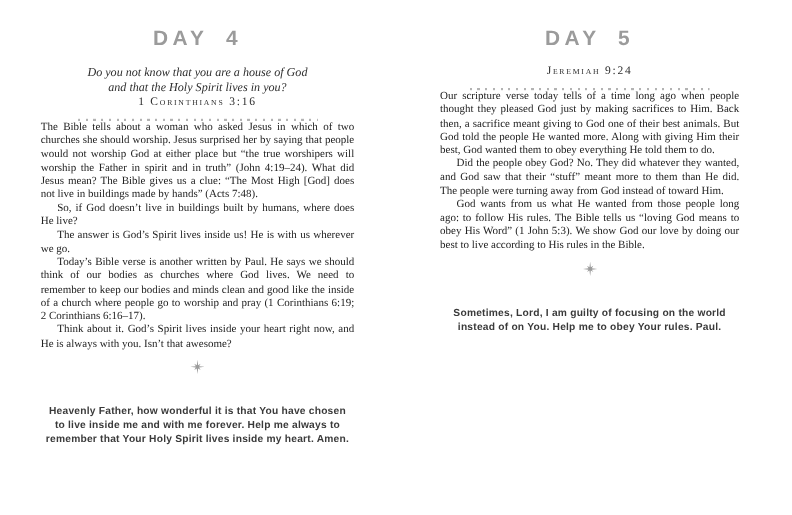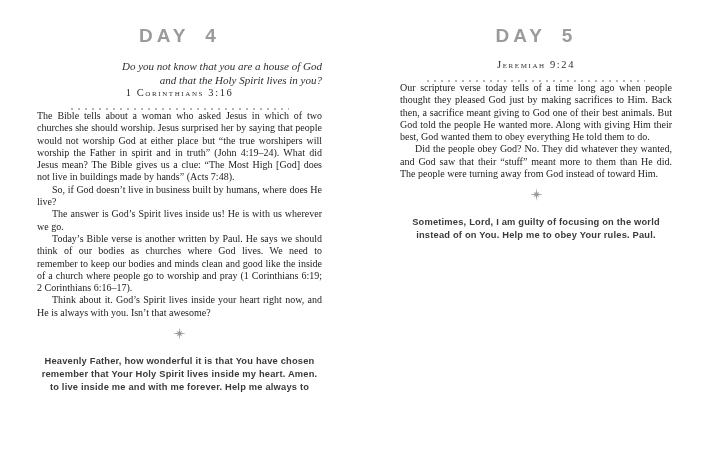--- a/index.html
+++ b/index.html
@@ -24,21 +24,21 @@
     text-align: center;
     margin: 0 0 12px 0;
   }
   .scripture {
     font-style: italic;
     font-size: 11px;
     line-height: 14px;
     text-align: center;
     color: #2e2e2e;
   }
-  .scripture .s-line { white-space: nowrap; text-align: right; }
+  .scripture .s-line { white-space: nowrap; }
   .reference {
     text-align: center;
     font-variant: small-caps;
     letter-spacing: 1.6px;
     font-size: 10.5px;
     color: #2e2e2e;
     margin-top: 0;
   }
   .dotted-divider {
     height: 2px;
@@ -53,21 +53,21 @@
     text-align: justify;
     color: #222222;
   }
   .body-text p { margin: 0; text-indent: 15px; }
   .body-text p.first { text-indent: 0; }
 
   .ornament { text-align: center; margin-top: 8px; height: 14px; line-height: 14px; }
   .ornament svg { vertical-align: top; }
 
   .prayer {
-    margin-top: 14px;
+    margin-top: 26px;
     font-family: "Liberation Sans", sans-serif;
     font-weight: bold;
     font-size: 9.3px;
     line-height: 13px;
     letter-spacing: 0.2px;
     text-align: center;
     color: #3a3a3a;
   }
   .prayer .p-line { white-space: nowrap; }
 </style>
@@ -82,49 +82,50 @@
     <div class="scripture">
       <div class="s-line">Do you not know that you are a house of God</div>
       <div class="s-line">and that the Holy Spirit lives in you?</div>
     </div>
     <div class="reference">1 Corinthians 3:16</div>
 
     <div class="dotted-divider"></div>
 
     <div class="body-text">
       <p class="first">The Bible tells about a woman who asked Jesus in which of two churches she should worship. Jesus surprised her by saying that people would not worship God at either place but “the true worshipers will worship the Father in spirit and in truth” (John 4:19–24). What did Jesus mean? The Bible gives us a clue: “The Most High [God] does not live in buildings made by hands” (Acts 7:48).</p>
-      <p>So, if God doesn’t live in business built by humans, where does He live?</p>
+      <p>So, if God doesn’t live in buildings built by humans, where does He live?</p>
       <p>The answer is God’s Spirit lives inside us! He is with us wherever we go.</p>
       <p>Today’s Bible verse is another written by Paul. He says we should think of our bodies as churches where God lives. We need to remember to keep our bodies and minds clean and good like the inside of a church where people go to worship and pray (1 Corinthians 6:19; 2 Corinthians 6:16–17).</p>
       <p>Think about it. God’s Spirit lives inside your heart right now, and He is always with you. Isn’t that awesome?</p>
     </div>
 
     <div class="ornament">
       <svg width="13" height="13" viewBox="0 0 16 16" aria-hidden="true">
         <polygon points="8,0 8.77,6.15 11.54,4.46 9.85,7.23 16,8 9.85,8.77 11.54,11.54 8.77,9.85 8,16 7.23,9.85 4.46,11.54 6.15,8.77 0,8 6.15,7.23 4.46,4.46 7.23,6.15" fill="#9b9b9b"></polygon>
       </svg>
     </div>
 
     <div class="prayer">
       <div class="p-line">Heavenly Father, how wonderful it is that You have chosen</div>
+      <div class="p-line">to live inside me and with me forever. Help me always to</div>
       <div class="p-line">remember that Your Holy Spirit lives inside my heart. Amen.</div>
-      <div class="p-line">to live inside me and with me forever. Help me always to</div>
     </div>
   </section>
 
   <section class="page right">
     <h1 class="day-heading">DAY 5</h1>
 
     <div class="reference">Jeremiah 9:24</div>
 
     <div class="dotted-divider"></div>
 
     <div class="body-text">
       <p class="first">Our scripture verse today tells of a time long ago when people thought they pleased God just by making sacrifices to Him. Back then, a sacrifice meant giving to God one of their best animals. But God told the people He wanted more. Along with giving Him their best, God wanted them to obey everything He told them to do.</p>
       <p>Did the people obey God? No. They did whatever they wanted, and God saw that their “stuff” meant more to them than He did. The people were turning away from God instead of toward Him.</p>
+      <p>God wants from us what He wanted from those people long ago: to follow His rules. The Bible tells us “loving God means to obey His Word” (1 John 5:3). We show God our love by doing our best to live according to His rules in the Bible.</p>
     </div>
 
     <div class="ornament">
       <svg width="13" height="13" viewBox="0 0 16 16" aria-hidden="true">
         <polygon points="8,0 8.77,6.15 11.54,4.46 9.85,7.23 16,8 9.85,8.77 11.54,11.54 8.77,9.85 8,16 7.23,9.85 4.46,11.54 6.15,8.77 0,8 6.15,7.23 4.46,4.46 7.23,6.15" fill="#9b9b9b"></polygon>
       </svg>
     </div>
 
     <div class="prayer">
       <div class="p-line">Sometimes, Lord, I am guilty of focusing on the world</div>

